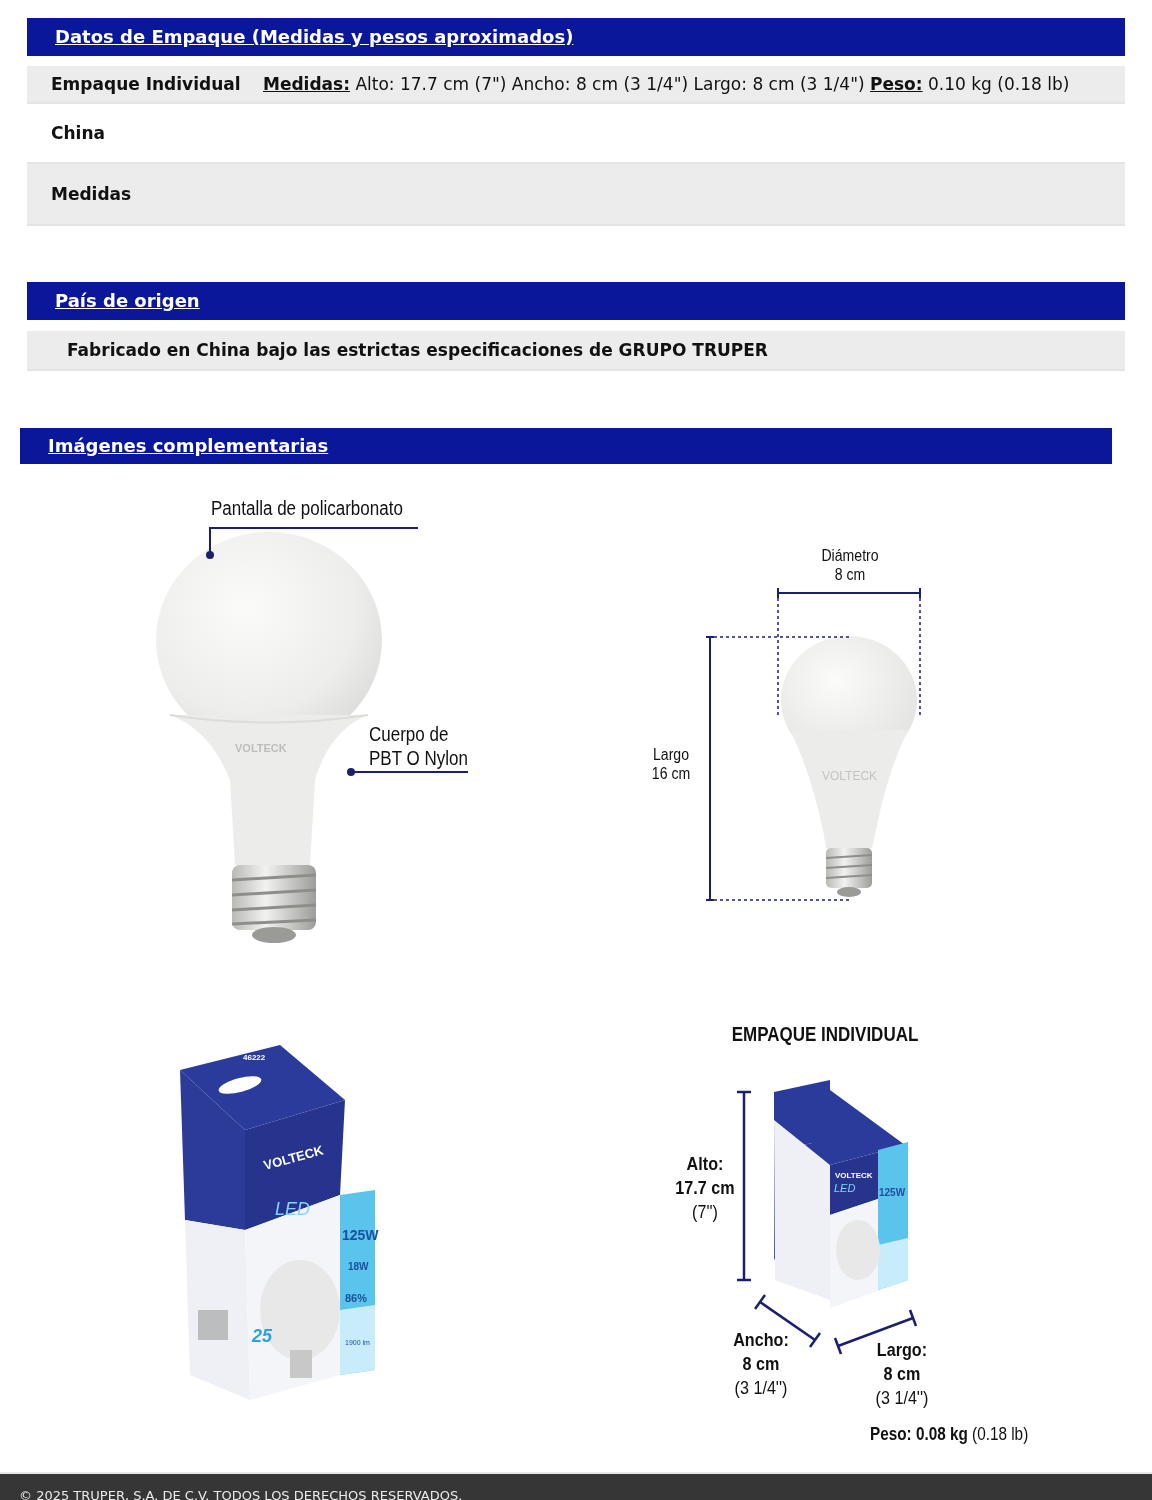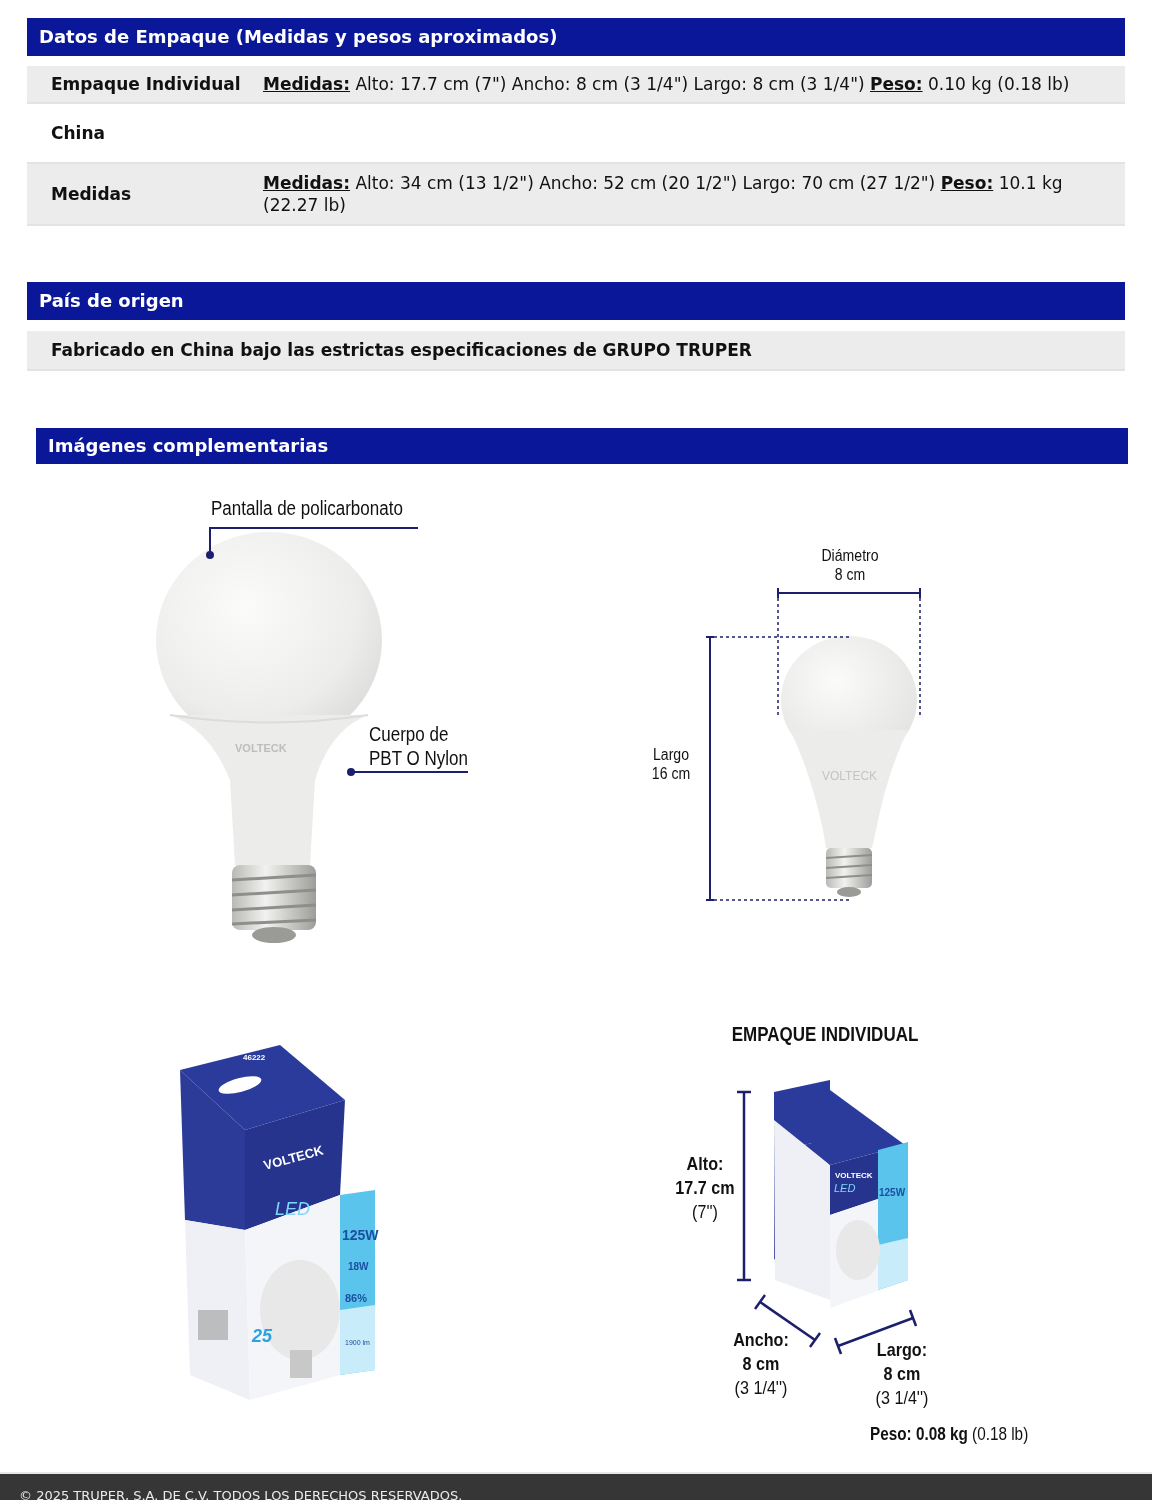--- a/index.html
+++ b/index.html
@@ -2,33 +2,33 @@
 <html><head>
   <meta charset="utf-8">
   <style>
     * { box-sizing: border-box; margin: 0; padding: 0; }
     html, body { width: 1152px; height: 1500px; background: #ffffff; overflow: hidden; }
     body { font-family: "DejaVu Sans", sans-serif; color: #111; position: relative; }
 
     .section-header {
       position: absolute; left: 27px; width: 1098px; height: 38px;
       background: #0a1799; color: #fff; font-weight: bold; font-size: 18px;
-      padding-left: 12px; line-height: 38px;
+      padding-left: 28px; line-height: 38px; text-decoration: underline;
     }
     .row {
       position: absolute; left: 27px; width: 1098px; font-size: 17px;
       display: flex; align-items: center;
       border-bottom: 2px solid #e3e3e3;
     }
     .row.gray { background: #ececec; }
     .row.white { background: #ffffff; }
     .row .lbl { width: 236px; padding-left: 24px; font-weight: bold; flex-shrink: 0; }
     .row .val { flex: 1; line-height: 22px; padding-right: 24px; }
     .row .val b { font-weight: bold; text-decoration: underline; }
-    .origin-row { padding-left: 24px; font-weight: bold; }
+    .origin-row { padding-left: 40px; font-weight: bold; }
 
     .callout { position: absolute; font-family: "Liberation Sans", sans-serif; font-size: 20px; color: #111; line-height: 24px; transform: scaleX(0.85); transform-origin: left top; }
     .dim { position: absolute; font-family: "Liberation Sans", sans-serif; font-size: 16px; color: #111; text-align: center; line-height: 19px; transform: scaleX(0.88); }
     .dimb { position: absolute; font-family: "Liberation Sans", sans-serif; font-size: 19px; font-weight: bold; color: #111; text-align: center; line-height: 24px; }
 
     .footer {
       position: absolute; left: 0; top: 1472px; width: 1152px; height: 28px;
       background: #363636; color: #eaeaea; font-size: 13px; padding-left: 19px; line-height: 44px;
       overflow: hidden; border-top: 2px solid #e8e8e8;
     }
@@ -49,36 +49,30 @@
     <span>0.10 kg (0.18 lb)</span>
   </div>
 </div>
 
 <div class="row white" style="top:104px; height:60px;">
   <div class="lbl">China</div>
 </div>
 
 <div class="row gray" style="top:164px; height:62px;">
   <div class="lbl">Medidas</div>
-  <div class="val">
-    <b>Medidas:</b>
-    <span>Alto: 34 cm (13 1/2") Ancho: 52 cm (20 1/2") Largo: 70 cm (27 1/2")</span>
-    <b>Peso:</b>
-    <span>10.1 kg (22.27 lb)</span>
-  </div>
 </div>
 
 <div class="section-header" style="top:282px;">
   <span>País de origen</span>
 </div>
 <div class="row gray origin-row" style="top:331px; height:40px;">
   <span>Fabricado en China bajo las estrictas especificaciones de GRUPO TRUPER</span>
 </div>
 
-<div class="section-header" style="top:428px; left:36px; width:1092px; height:36px; line-height:36px;">
+<div class="section-header" style="top:428px; left:20px; width:1092px; height:36px; line-height:36px;">
   <span>Imágenes complementarias</span>
 </div>
 
 <div style="position:absolute; left:140px; top:480px; width:360px; height:480px;">
   <svg width="360" height="480" viewBox="0 0 360 480">
     <defs>
       <radialGradient id="g1" cx="0.4" cy="0.35" r="0.7">
         <stop offset="0" stop-color="#fbfbfa"></stop>
         <stop offset="0.7" stop-color="#ededeb"></stop>
         <stop offset="1" stop-color="#dcdcda"></stop>

